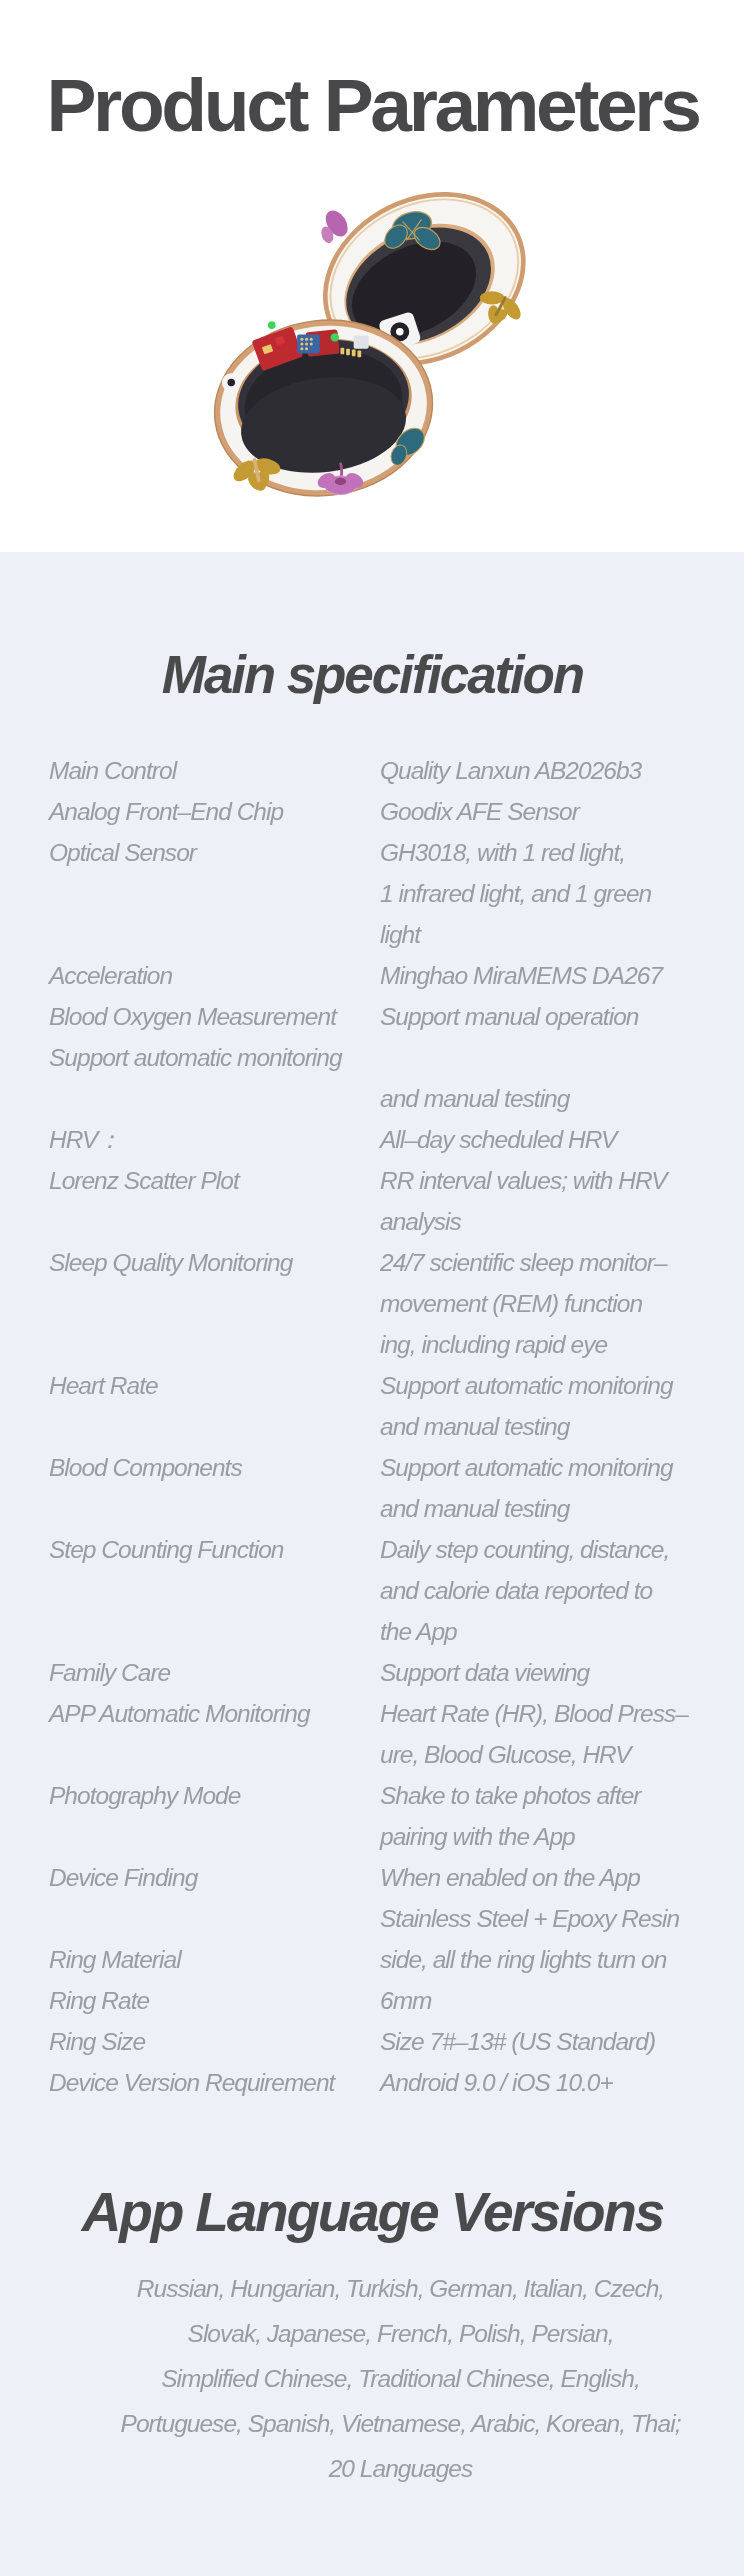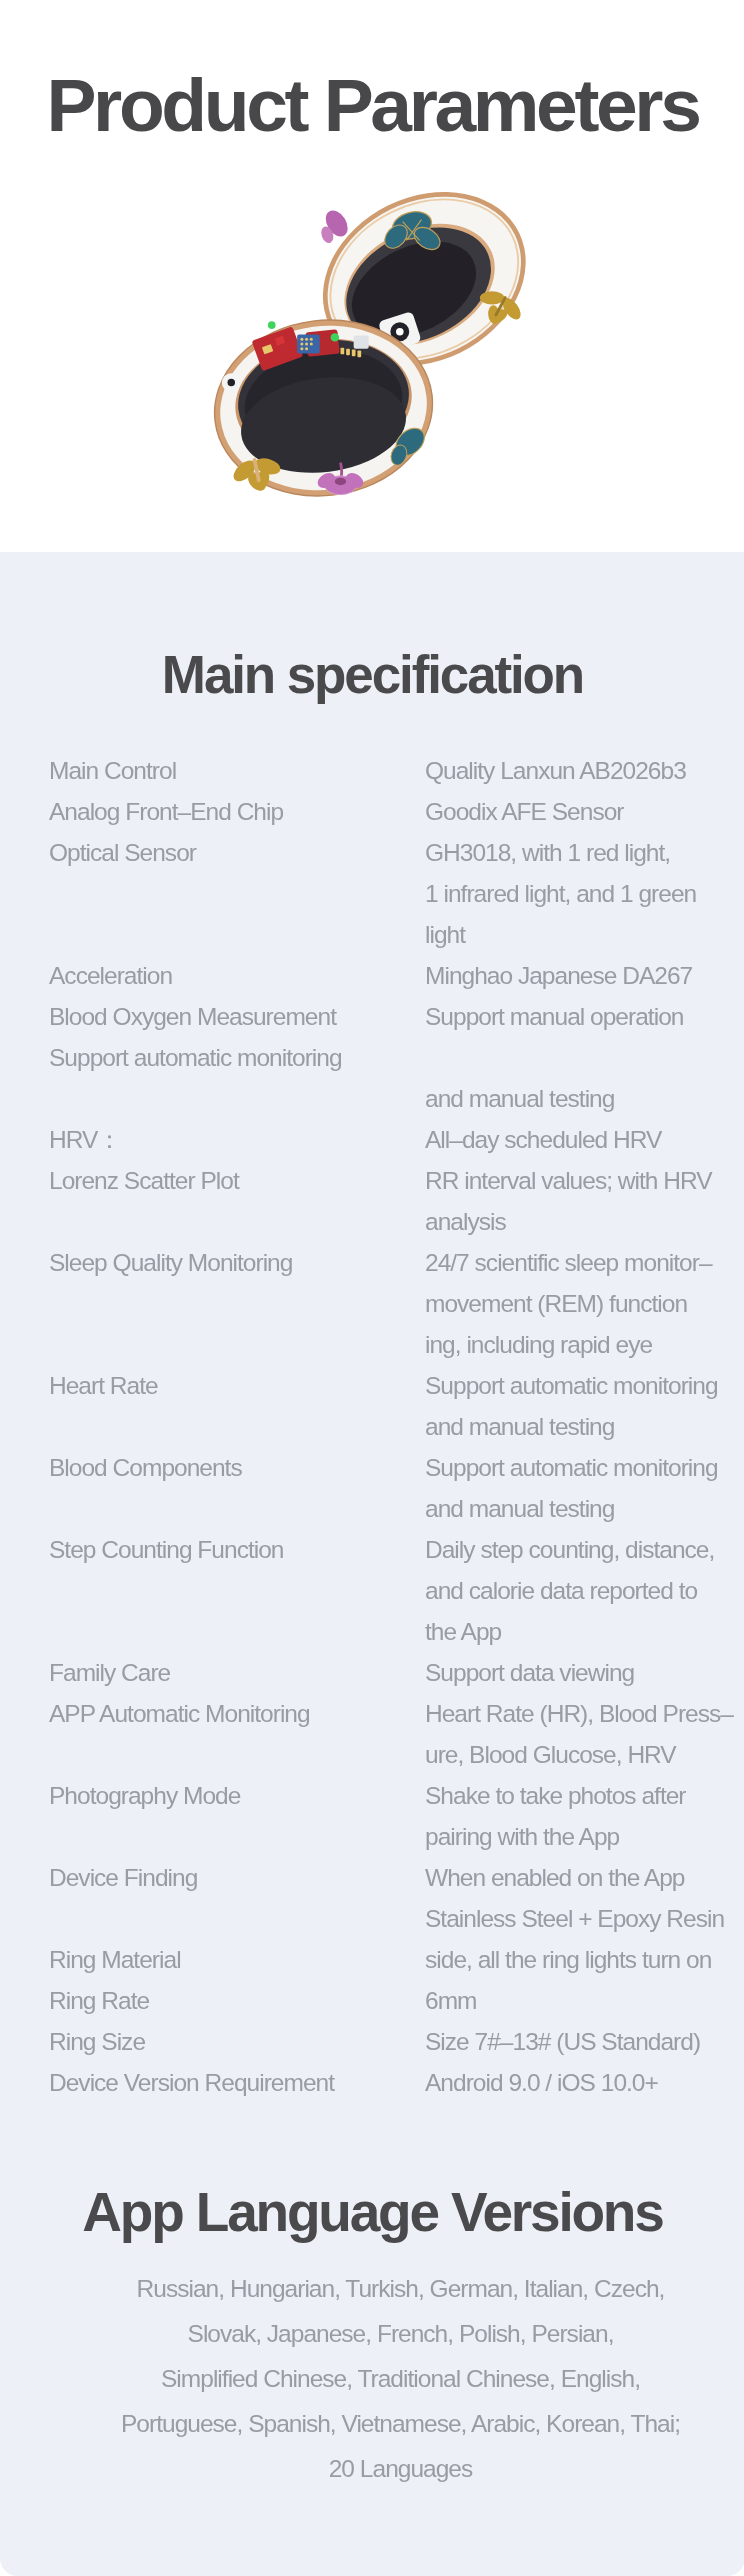--- a/index.html
+++ b/index.html
@@ -1,43 +1,43 @@
 <!DOCTYPE html>
 <html style="font-size:15px"><head>
 <meta charset="utf-8">
 <style>
   html,body{margin:0;padding:0;background:#fff;}
   .page{
     position:relative;width:745px;height:2576px;margin:0 auto;
     background:#ffffff;overflow:hidden;
     font-family:"Liberation Sans",sans-serif;
-    border-radius:18px;
   }
   
   .hero{position:absolute;top:0;left:0;width:745px;height:552px;background:#ffffff;}
   .hero-title{
     position:absolute;top:53px;left:0;width:745px;text-align:center;
     font-size:75px;line-height:104px;font-weight:600;color:#48484b;
     letter-spacing:-0.045em;white-space:nowrap;
   }
   .product-photo{position:absolute;left:203px;top:182px;width:339px;height:339px;}
   
   .spec-section{
     position:absolute;top:552px;left:0;width:745px;height:2024px;
     background:#edf0f6;
+    font-style:italic;
   }
   .section-heading{
     position:absolute;left:0;width:745px;text-align:center;
     font-weight:600;color:#4a4a4d;letter-spacing:-0.04em;white-space:nowrap;
   }
   .heading-main-spec{top:80px;font-size:53px;line-height:85px;}
   .heading-languages{top:1624px;font-size:55px;line-height:72px;}
   
   .spec-table{position:absolute;top:198px;left:49px;width:671px;}
-  .spec-line{display:flex;height:41px;line-height:41px;white-space:nowrap;gap:45px;}
+  .spec-line{display:flex;height:41px;line-height:41px;white-space:nowrap;}
   .spec-label{
     flex:0 0 331px;font-size:24.5px;color:#989ca3;letter-spacing:-0.04em;
     overflow:visible;
   }
   .spec-value{
     flex:0 0 auto;font-size:24.5px;color:#989ca3;letter-spacing:-0.04em;
   }
   
   .languages{position:absolute;top:1714px;left:99px;width:603px;}
   .language-line{
@@ -165,21 +165,21 @@
         <div class="spec-line">
           <div class="spec-label"></div>
           <div class="spec-value">1 infrared light, and 1 green</div>
         </div>
         <div class="spec-line">
           <div class="spec-label"></div>
           <div class="spec-value">light</div>
         </div>
         <div class="spec-line">
           <div class="spec-label">Acceleration</div>
-          <div class="spec-value">Minghao Japanese DA267</div>
+          <div class="spec-value">Minghao MiraMEMS DA267</div>
         </div>
         <div class="spec-line">
           <div class="spec-label">Blood Oxygen Measurement</div>
           <div class="spec-value">Support manual operation</div>
         </div>
         <div class="spec-line">
           <div class="spec-value">Support automatic monitoring</div>
         </div>
         <div class="spec-line">
           <div class="spec-label"></div>

